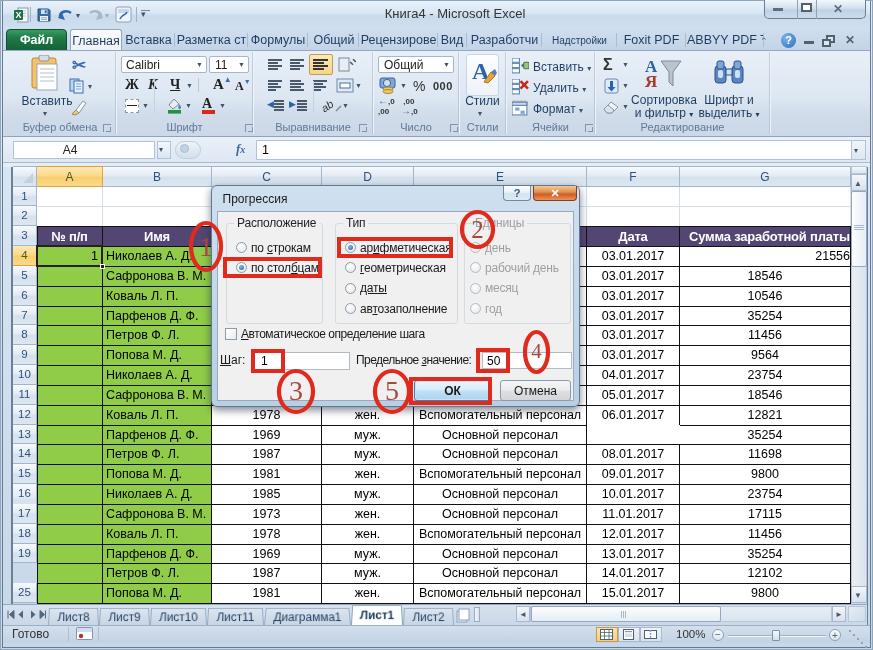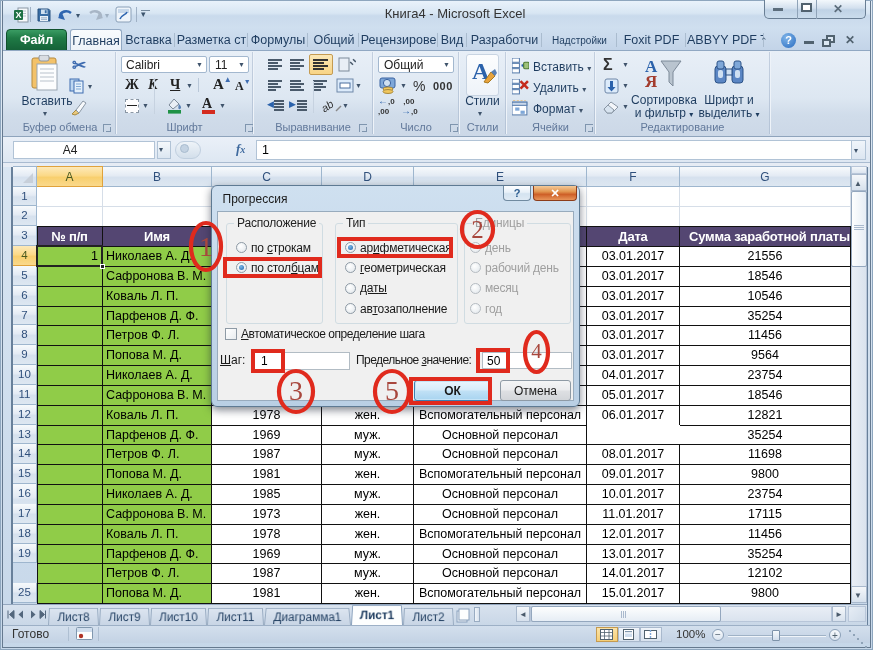--- a/index.html
+++ b/index.html
@@ -374,21 +374,21 @@
     <div class="c" style="left:322px;top:226.3px;width:92px;height:19.83px;background:#544672;border-right:1px solid #111;border-top:1px solid #111;text-align:center;font-size:13px;font-weight:bold;color:#fff;letter-spacing:-0.2px;line-height:19.83px;z-index:2;">Пол</div>
     <div class="c" style="left:414px;top:226.3px;width:173px;height:19.83px;background:#544672;border-right:1px solid #111;border-top:1px solid #111;text-align:center;font-size:13px;font-weight:bold;color:#fff;letter-spacing:-0.2px;line-height:19.83px;z-index:2;">Категория персонала</div>
     <div class="c" style="left:587px;top:226.3px;width:93px;height:19.83px;background:#544672;border-right:1px solid #111;border-top:1px solid #111;text-align:center;font-size:13px;font-weight:bold;color:#fff;letter-spacing:-0.2px;line-height:19.83px;z-index:2;">Дата</div>
     <div class="c" style="left:680px;top:226.3px;width:171px;height:19.83px;background:#544672;border-right:1px solid #111;border-top:1px solid #111;text-align:left;padding-left:9px;font-size:13px;font-weight:bold;color:#fff;letter-spacing:-0.2px;line-height:19.83px;z-index:2;">Сумма заработной платы</div>
     <div class="c" style="left:37px;top:246.1px;width:66px;height:19.83px;background:#90cc48;border-right:1px solid #111;border-top:1px solid #111;text-align:right;padding-right:4px;font-size:12.5px;color:#000;line-height:19.83px;z-index:2;">1</div>
     <div class="c" style="left:103px;top:246.1px;width:109px;height:19.83px;background:#90cc48;border-right:1px solid #111;border-top:1px solid #111;text-align:left;padding-left:3px;font-size:12.5px;color:#000;line-height:19.83px;z-index:2;">Николаев А. Д.</div>
     <div class="c" style="left:212px;top:246.1px;width:110px;height:19.83px;background:#fff;border-right:1px solid #111;border-top:1px solid #111;text-align:center;font-size:12.5px;color:#000;line-height:19.83px;z-index:2;"></div>
     <div class="c" style="left:322px;top:246.1px;width:92px;height:19.83px;background:#fff;border-right:1px solid #111;border-top:1px solid #111;text-align:center;font-size:12.5px;color:#000;line-height:19.83px;z-index:2;"></div>
     <div class="c" style="left:414px;top:246.1px;width:173px;height:19.83px;background:#fff;border-right:1px solid #111;border-top:1px solid #111;text-align:center;font-size:12.5px;color:#000;line-height:19.83px;z-index:2;"></div>
     <div class="c" style="left:587px;top:246.1px;width:93px;height:19.83px;background:#fff;border-right:1px solid #111;border-top:1px solid #111;text-align:center;font-size:12.5px;color:#000;line-height:19.83px;z-index:2;">03.01.2017</div>
-    <div class="c" style="left:680px;top:246.1px;width:171px;height:19.83px;background:#fff;border-right:1px solid #111;border-top:1px solid #111;text-align:center;font-size:12.5px;color:#000;line-height:19.83px;z-index:2;">21556</div>
+    <div class="c" style="left:680px;top:246.1px;width:171px;height:19.83px;background:#fff;border-right:1px solid #111;border-top:1px solid #111;text-align:right;font-size:12.5px;color:#000;line-height:19.83px;z-index:2;">21556</div>
     <div class="c" style="left:37px;top:265.9px;width:66px;height:19.83px;background:#90cc48;border-right:1px solid #111;border-top:1px solid #111;text-align:right;padding-right:4px;font-size:12.5px;color:#000;line-height:19.83px;z-index:2;"></div>
     <div class="c" style="left:103px;top:265.9px;width:109px;height:19.83px;background:#90cc48;border-right:1px solid #111;border-top:1px solid #111;text-align:left;padding-left:3px;font-size:12.5px;color:#000;line-height:19.83px;z-index:2;">Сафронова В. М.</div>
     <div class="c" style="left:212px;top:265.9px;width:110px;height:19.83px;background:#fff;border-right:1px solid #111;border-top:1px solid #111;text-align:center;font-size:12.5px;color:#000;line-height:19.83px;z-index:2;"></div>
     <div class="c" style="left:322px;top:265.9px;width:92px;height:19.83px;background:#fff;border-right:1px solid #111;border-top:1px solid #111;text-align:center;font-size:12.5px;color:#000;line-height:19.83px;z-index:2;"></div>
     <div class="c" style="left:414px;top:265.9px;width:173px;height:19.83px;background:#fff;border-right:1px solid #111;border-top:1px solid #111;text-align:center;font-size:12.5px;color:#000;line-height:19.83px;z-index:2;"></div>
     <div class="c" style="left:587px;top:265.9px;width:93px;height:19.83px;background:#fff;border-right:1px solid #111;border-top:1px solid #111;text-align:center;font-size:12.5px;color:#000;line-height:19.83px;z-index:2;">03.01.2017</div>
     <div class="c" style="left:680px;top:265.9px;width:171px;height:19.83px;background:#fff;border-right:1px solid #111;border-top:1px solid #111;text-align:center;font-size:12.5px;color:#000;line-height:19.83px;z-index:2;">18546</div>
     <div class="c" style="left:37px;top:285.8px;width:66px;height:19.83px;background:#90cc48;border-right:1px solid #111;border-top:1px solid #111;text-align:right;padding-right:4px;font-size:12.5px;color:#000;line-height:19.83px;z-index:2;"></div>
     <div class="c" style="left:103px;top:285.8px;width:109px;height:19.83px;background:#90cc48;border-right:1px solid #111;border-top:1px solid #111;text-align:left;padding-left:3px;font-size:12.5px;color:#000;line-height:19.83px;z-index:2;">Коваль Л. П.</div>
     <div class="c" style="left:212px;top:285.8px;width:110px;height:19.83px;background:#fff;border-right:1px solid #111;border-top:1px solid #111;text-align:center;font-size:12.5px;color:#000;line-height:19.83px;z-index:2;"></div>

